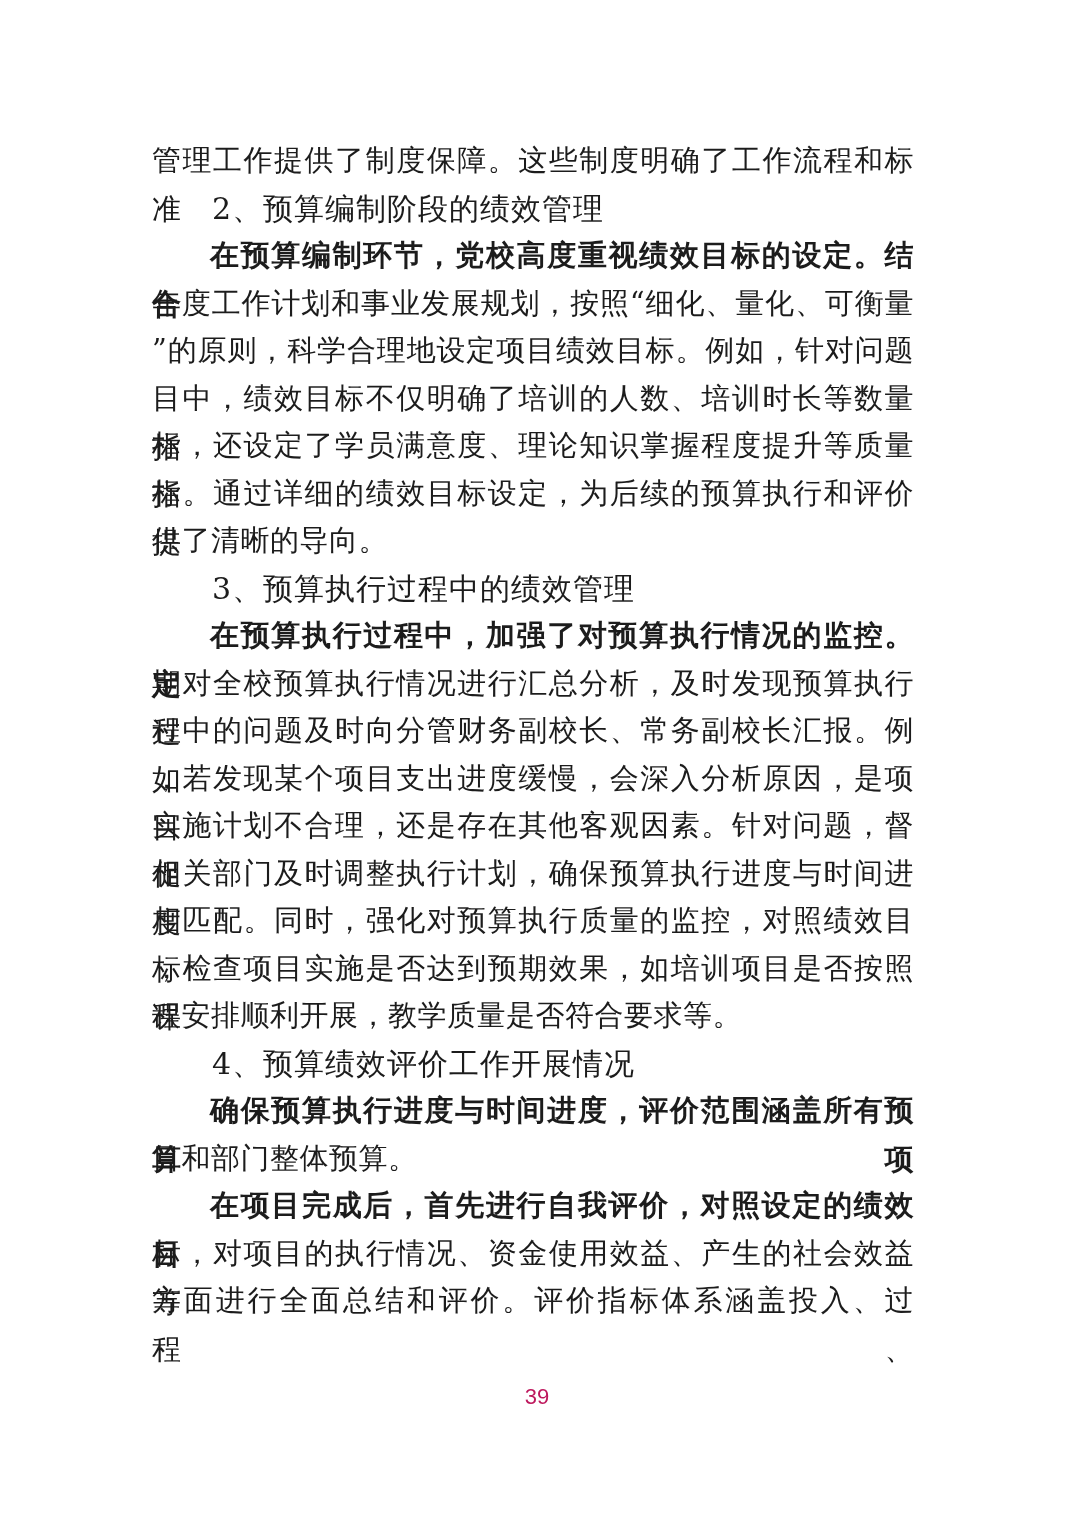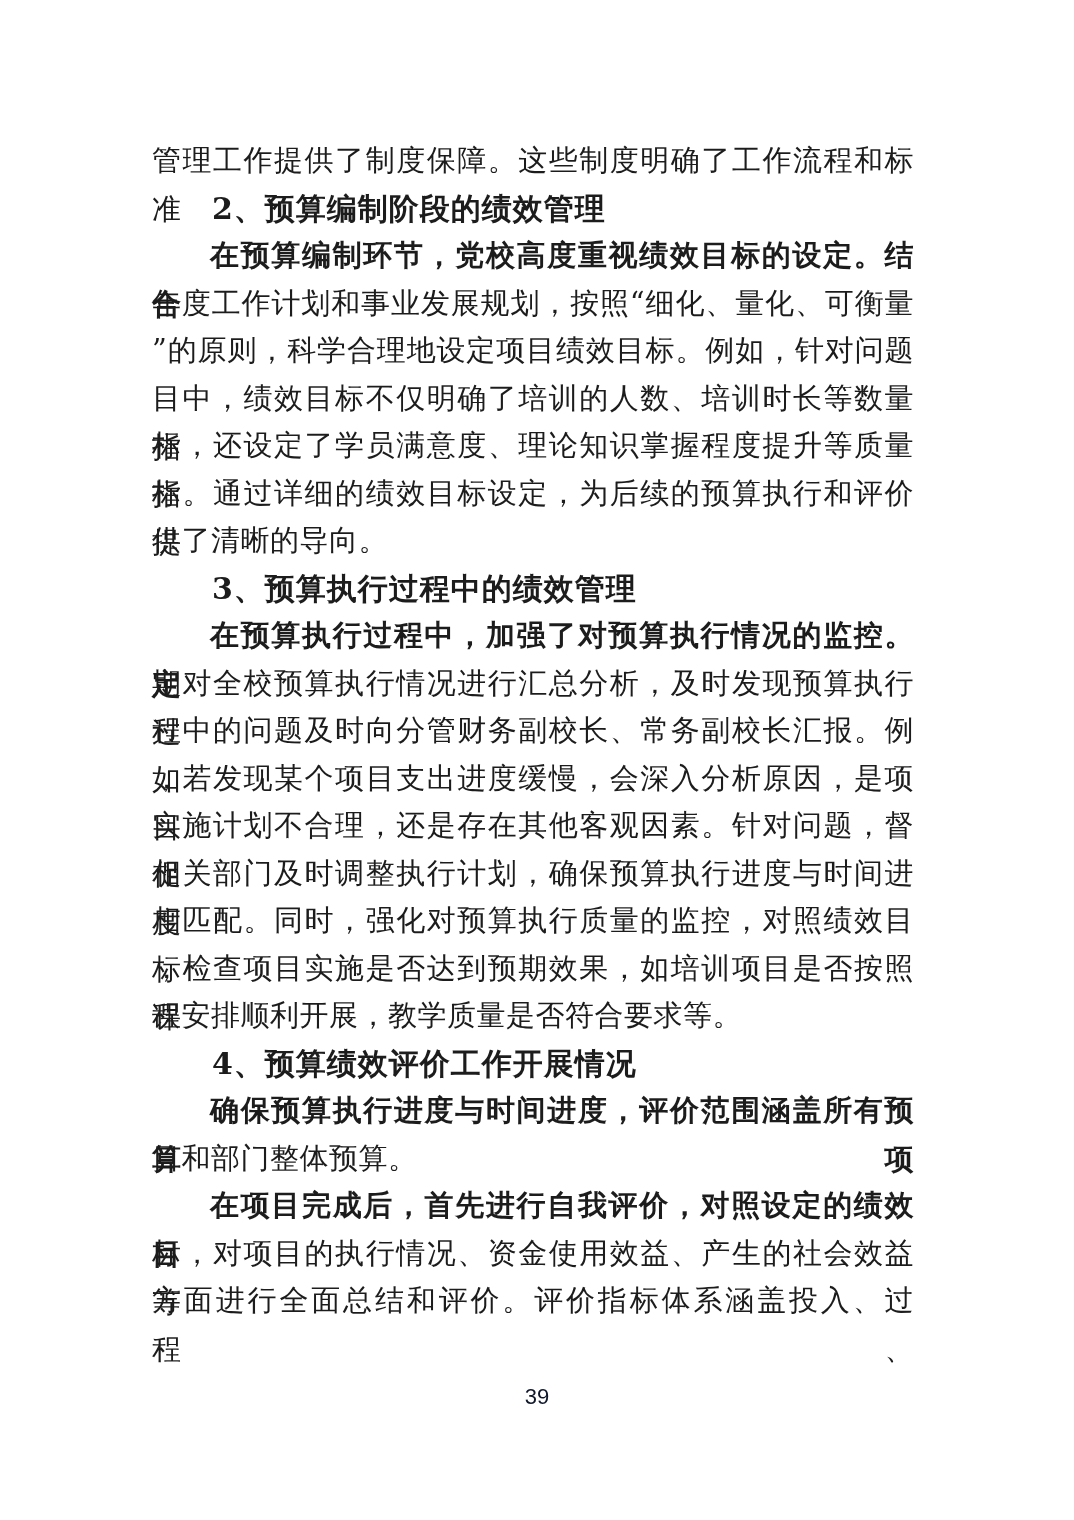--- a/index.html
+++ b/index.html
@@ -30,34 +30,34 @@
   .line.justify {
     text-align: justify;
     text-align-last: justify;
     text-justify: inter-character;
   }
   .line.indent {
     text-indent: 2em;
     font-weight: bold;
   }
   .line.heading {
-    font-weight: 700;
+    font-weight: 400;
     font-size: 30px;
     letter-spacing: 1px;
   }
   .page-number {
     position: absolute;
     top: 1384px;
     left: 0;
     width: 100%;
     text-align: center;
     font-family: "Liberation Sans", "DejaVu Sans", sans-serif;
     font-size: 22px;
     line-height: 26px;
-    color: #0f172a;
+    color: #be185d;
   }
 </style>
 </head>
 <body>
 
 <div class="text-area">
     <div>
       <div class="line justify">管理工作提供了制度保障。这些制度明确了工作流程和标准</div>
     </div>
     <div>

